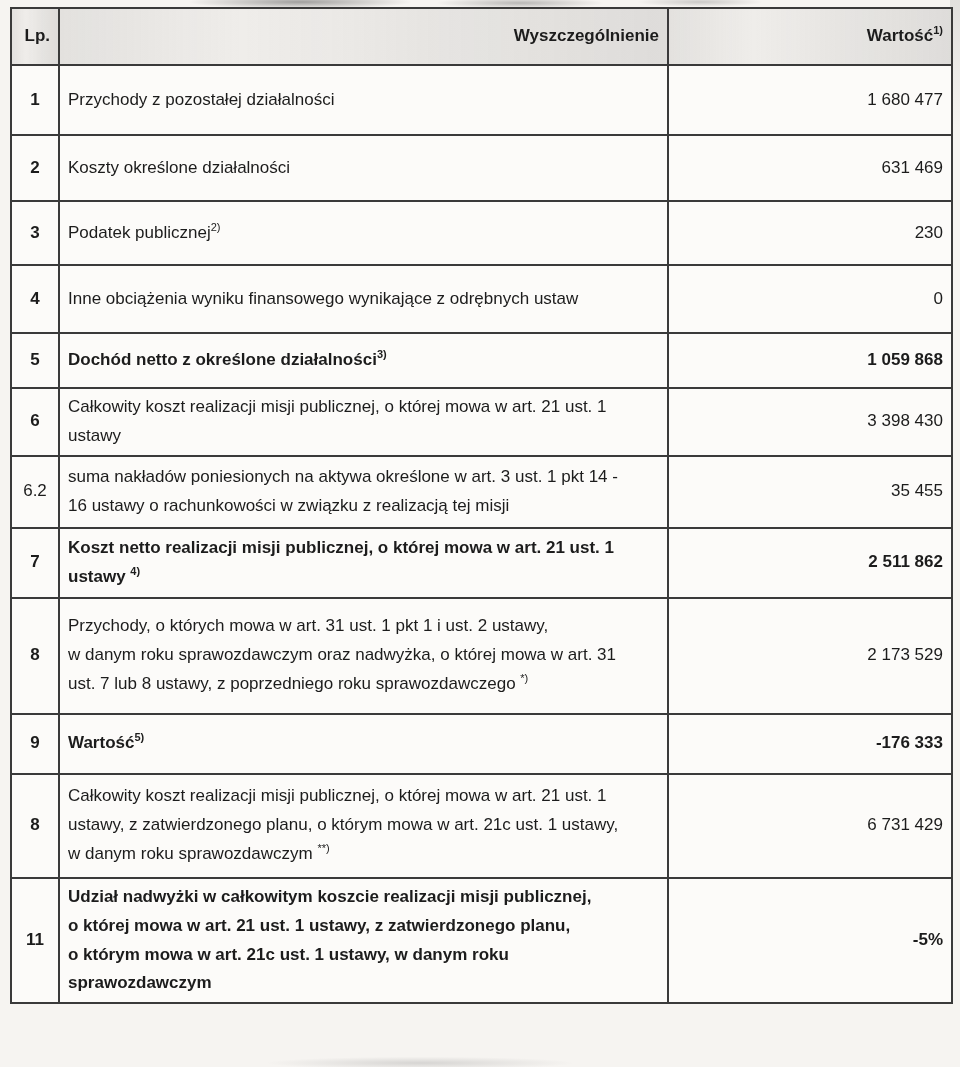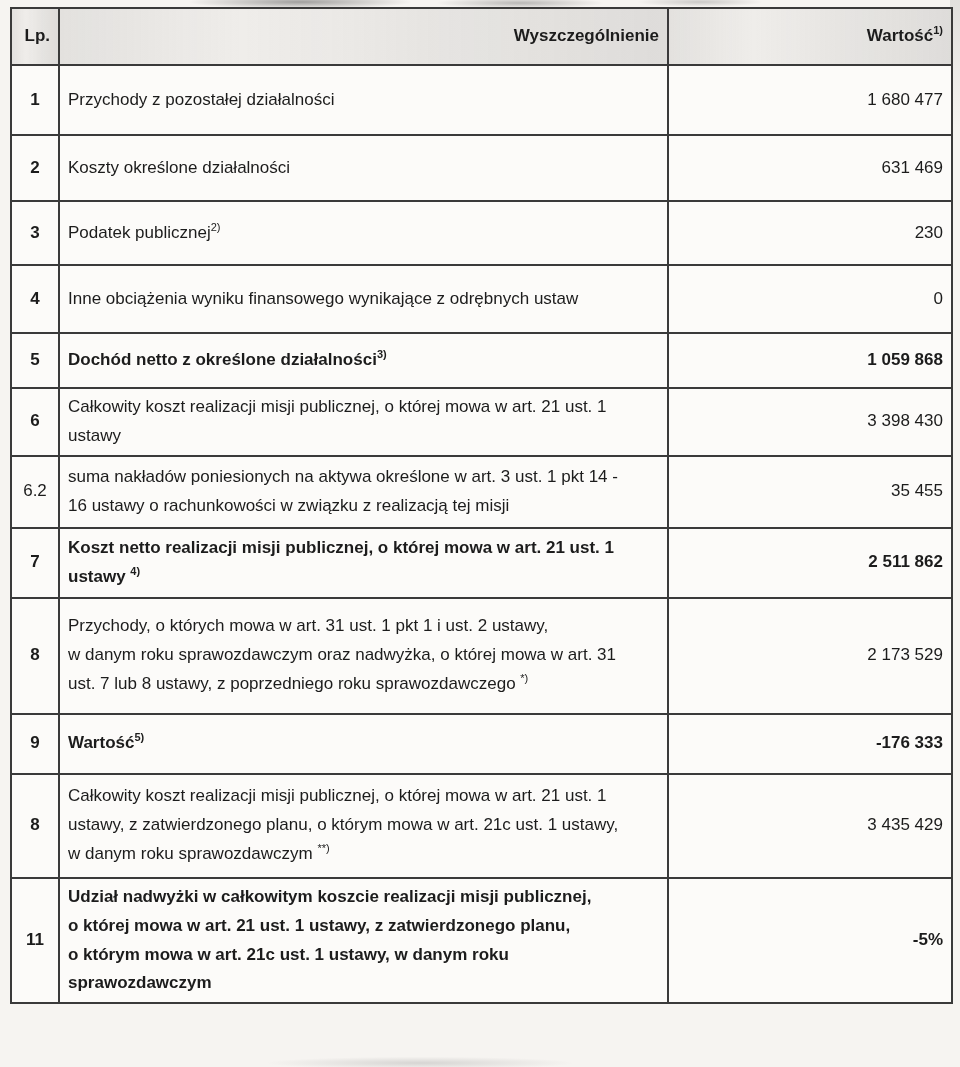--- a/index.html
+++ b/index.html
@@ -157,21 +157,21 @@
         <tr class="bold" style="height: 60px;">
           <td class="col-lp">9</td>
           <td class="col-desc"><span>Wartość</span><sup>5)</sup></td>
           <td class="col-value">-176 333</td>
         </tr>
         <tr style="height: 104px;">
           <td class="col-lp">8</td>
           <td class="col-desc"><span>Całkowity koszt realizacji misji publicznej, o której mowa w art. 21 ust. 1
 ustawy, z zatwierdzonego planu, o którym mowa w art. 21c ust. 1 ustawy,
 w danym roku sprawozdawczym </span><sup>**)</sup></td>
-          <td class="col-value">3 435 429</td>
+          <td class="col-value">6 731 429</td>
         </tr>
         <tr class="bold" style="height: 124px;">
           <td class="col-lp">11</td>
           <td class="col-desc"><span>Udział nadwyżki w całkowitym koszcie realizacji misji publicznej,
 o której mowa w art. 21 ust. 1 ustawy, z zatwierdzonego planu,
 o którym mowa w art. 21c ust. 1 ustawy, w danym roku
 sprawozdawczym</span></td>
           <td class="col-value">-5%</td>
         </tr>
       </tbody>

